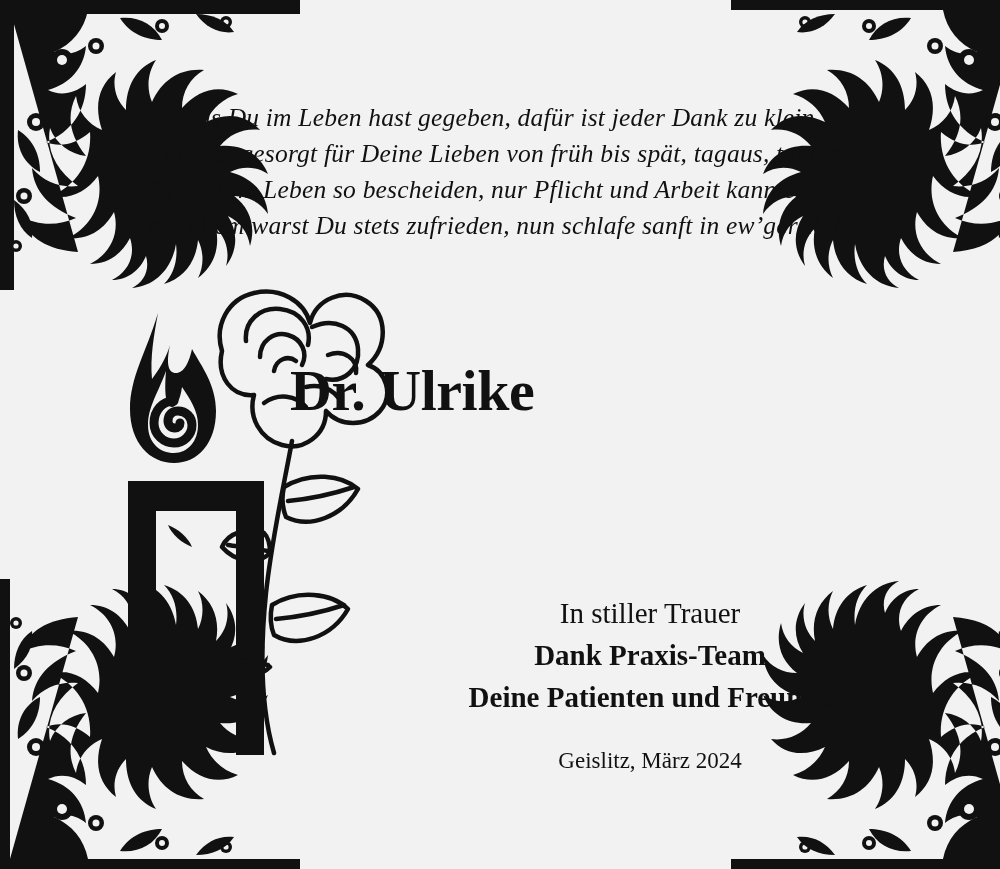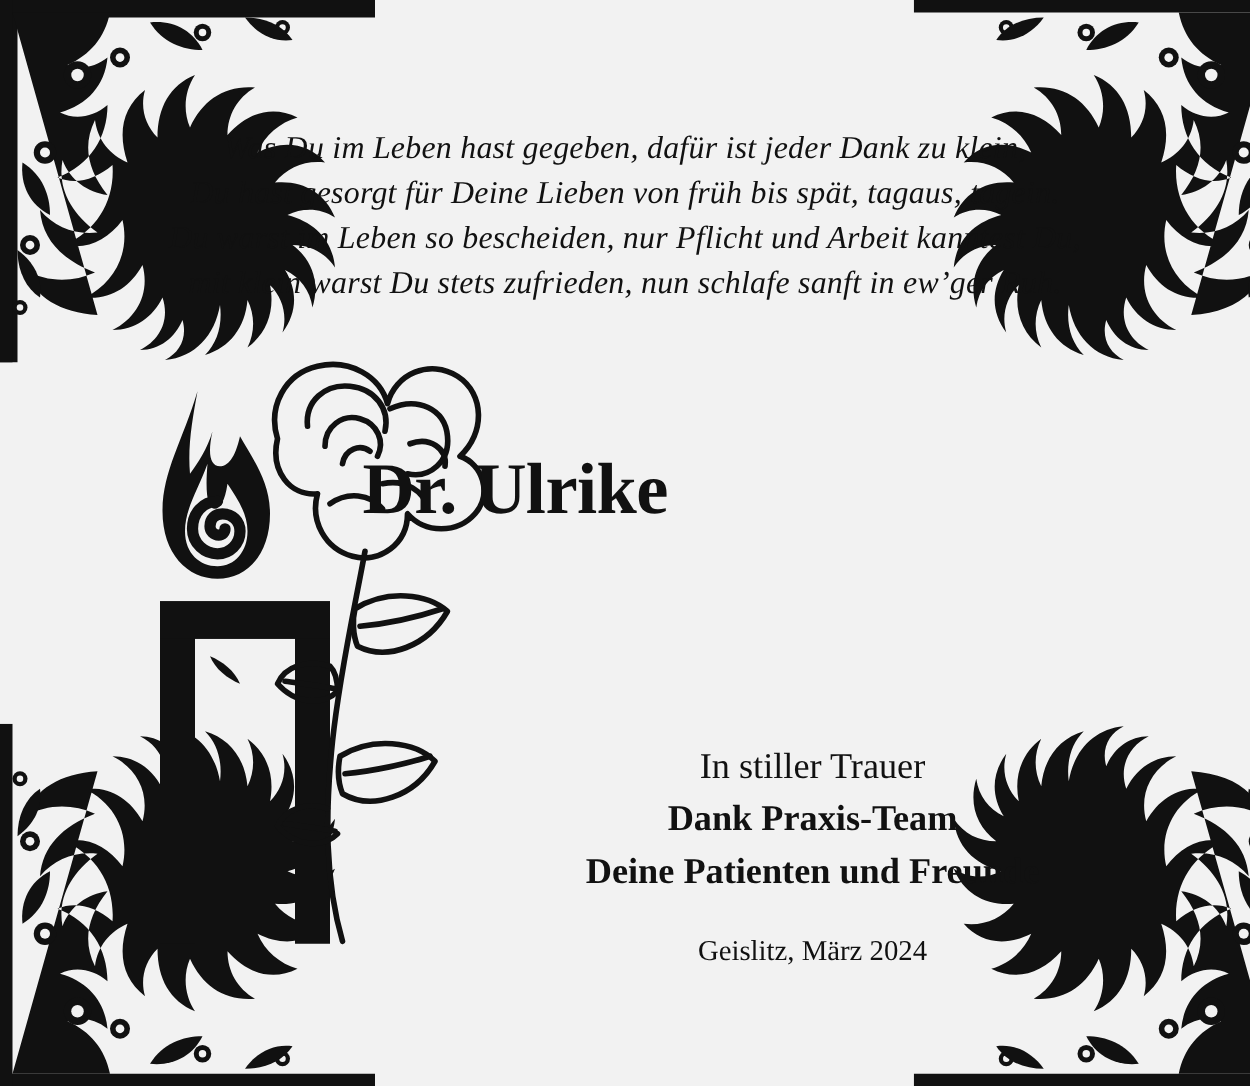--- a/index.html
+++ b/index.html
@@ -218,22 +218,22 @@
         <path d="M18 130 c-2 18 6 34 22 42 0 -16 -6 -32 -22 -42z"></path>
         <path d="M196 14 c16 0 30 6 38 18 -14 2 -28 -4 -38 -18z"></path>
         <path d="M14 200 c0 16 6 30 18 38 2 -14 -4 -28 -18 -38z"></path>
       </g>
     </svg>
   </div>
 
   <div class="verse">
     <div>Was Du im Leben hast gegeben, dafür ist jeder Dank zu klein,</div>
     <div>Du hast gesorgt für Deine Lieben von früh bis spät, tagaus, tagein.</div>
-    <div>Du warst im Leben so bescheiden, nur Pflicht und Arbeit kanntest Du,</div>
-    <div>mit klein warst Du stets zufrieden, nun schlafe sanft in ew’ger Ruh.</div>
+    <div>Du hast im Leben so bescheiden, nur Pflicht und Arbeit kanntest Du,</div>
+    <div>mit allem warst Du stets zufrieden, nun schlafe sanft in ew’ger Ruh.</div>
   </div>
 
   <div class="artwork">
     <svg viewBox="0 0 300 500" xmlns="http://www.w3.org/2000/svg">
       <g fill="#111111" stroke="none">
 
         <path d="M62 38 C50 78 34 102 34 134 C34 168 54 188 78 188 C102 188 120 168 120 136 C120 110 106 92 96 74 C92 92 86 98 80 98 C72 98 70 88 74 70 C70 84 62 96 56 104 C54 82 58 60 62 38 Z"></path>
 
         <path d="M70 96 C62 118 52 132 52 150 C52 168 64 178 78 178 C92 178 102 166 102 150 C102 136 94 124 86 112 C84 126 80 132 76 132 C70 132 68 120 70 96 Z" fill="#f2f2f2"></path>
 

